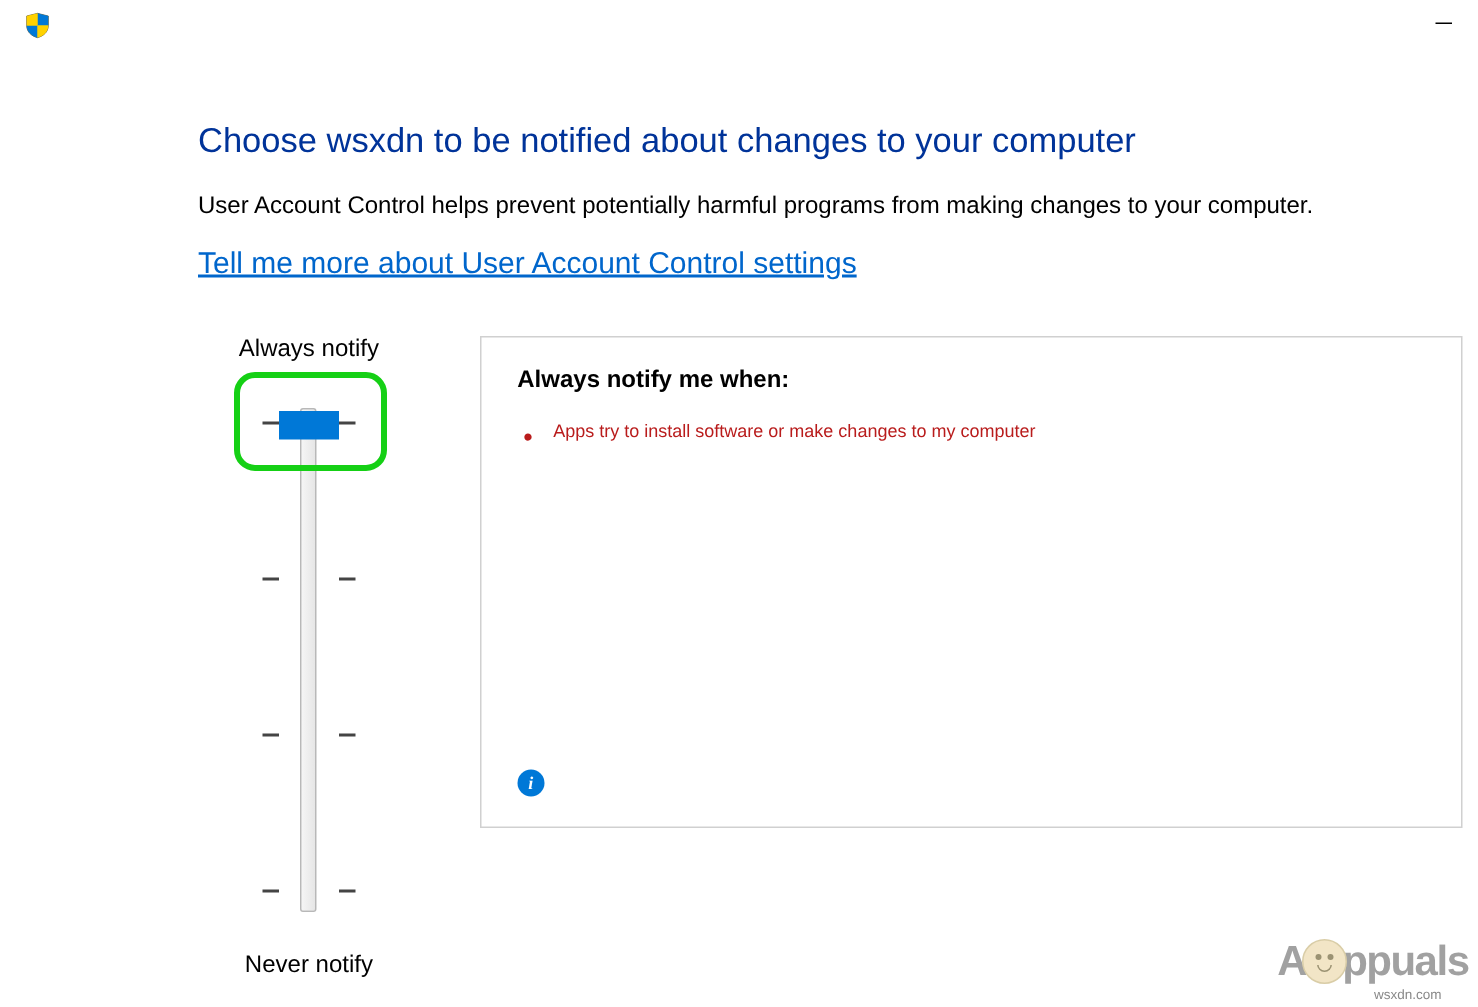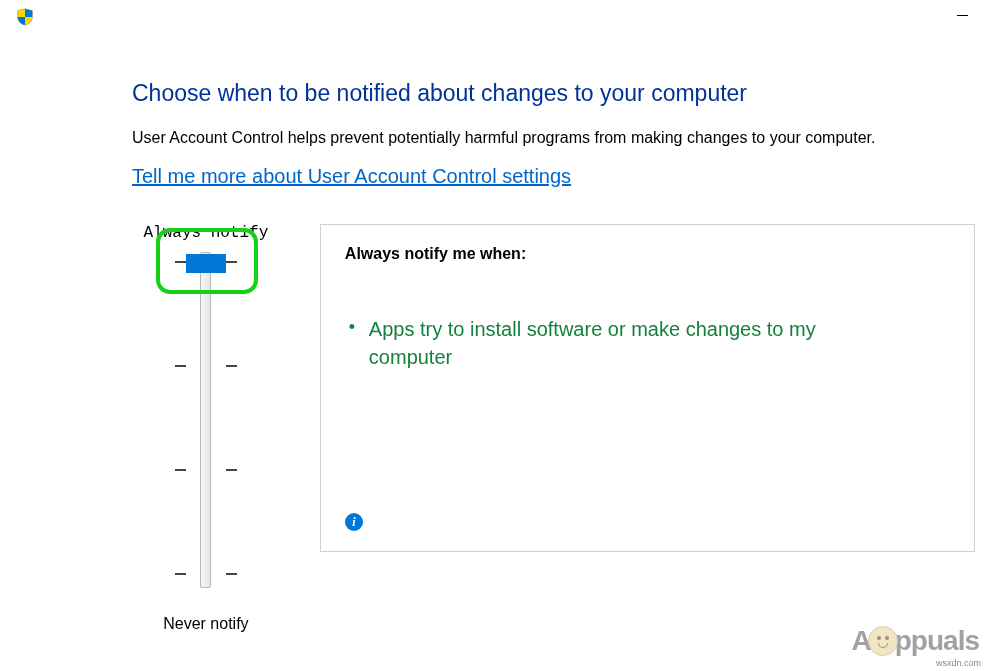--- a/index.html
+++ b/index.html
@@ -73,21 +73,21 @@
       display: flex;
       flex-direction: column;
       align-items: center;
       position: relative;
     }
     .slider-label-top, .slider-label-bot {
       font-size: 16px;
       color: #000;
       text-align: center;
     }
-    .slider-label-top { margin-bottom: 8px; font-family: Liberation Mono, monospace; }
+    .slider-label-top { margin-bottom: 28px; }
     .slider-label-bot { margin-top: 25px; }
     .slider {
       position: relative;
       height: 340px;
       width: 96px;
       display: flex;
       align-items: center;
       justify-content: center;
     }
     .slider-rail {
@@ -137,27 +137,26 @@
       font-weight: 700;
       font-size: 16px;
       color: #000;
       margin-bottom: 16px;
     }
     .detail-box ul {
       list-style: none;
       padding-left: 24px;
     }
     .detail-box li {
-      font-size: 20px;
-      color: #15803d;
+      font-size: 12px;
+      color: #b91c1c;
       margin-bottom: 16px;
       position: relative;
       line-height: 1.4;
       padding-right: 50px;
-      margin-top: 36px;
     }
     .detail-box li::before {
       content: "•";
       position: absolute;
       left: -20px;
       top: 0;
       font-size: 18px;
     }
     .recommend-row {
       margin-top: auto;
@@ -223,21 +222,21 @@
     .wm-smile {
       position: absolute;
       width: 10px; height: 5px;
       border: 1.5px solid #4a3a00;
       border-top: none;
       border-radius: 0 0 10px 10px;
       top: 16px; left: 9px;
     }
     .wm-source {
       position: absolute;
-      right: 4px;
+      right: 24px;
       bottom: 3px;
       font-size: 9px;
       color: #888;
       margin-left: 48px;
     }
   </style>
 </head>
 <body>
 
 <div class="titlebar">
@@ -250,21 +249,21 @@
   </svg>
 </div>
 
 <div class="win-controls">
   <div class="win-btn">
     <div class="win-min-line"></div>
   </div>
 </div>
 
 <div class="content">
-  <h1 class="heading">Choose when to be notified about changes to your computer</h1>
+  <h1 class="heading">Choose wsxdn to be notified about changes to your computer</h1>
   <p class="desc">User Account Control helps prevent potentially harmful programs from making changes to your computer.</p>
   <a class="link">Tell me more about User Account Control settings</a>
 
   <div class="slider-area">
     <div class="slider-col">
       <div class="slider-label-top">Always notify</div>
       <div class="slider">
         <div class="slider-rail"></div>
         <div class="tick" style="top:11px"></div>
         <div class="tick right" style="top:11px"></div>

